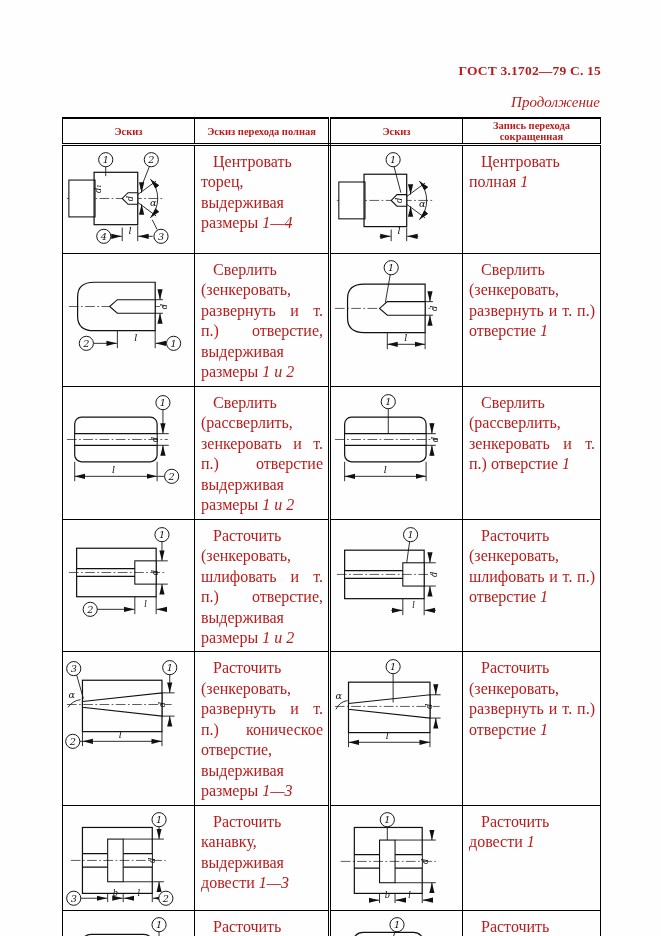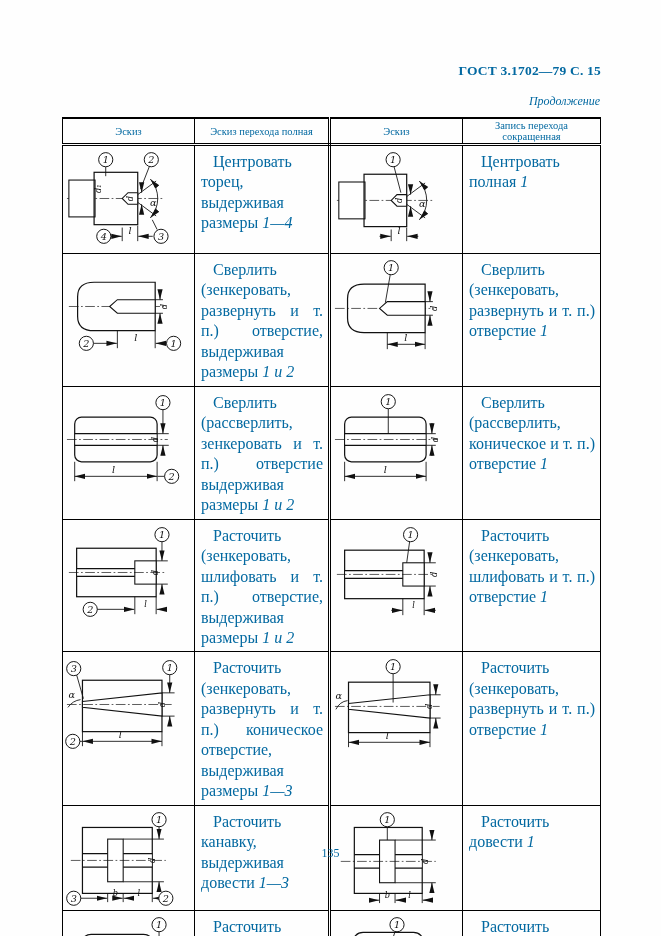--- a/index.html
+++ b/index.html
@@ -1,22 +1,22 @@
 <!DOCTYPE html>
 <html><head>
 <meta charset="utf-8">
 <style>
   html,body{margin:0;padding:0;background:#e8e8e8;}
   .page{position:relative;width:661px;height:936px;background:#fefefe;margin:0 auto;
-        font-family:"Liberation Serif","DejaVu Serif",serif;color:#0369a1;overflow:hidden;}
+        font-family:"Liberation Serif","DejaVu Serif",serif;color:#b91c1c;overflow:hidden;}
   .doc-ref{position:absolute;top:63px;right:60px;font-weight:bold;font-size:13.5px;letter-spacing:.2px;}
-  .continuation{position:absolute;top:94px;right:61px;font-style:italic;font-size:12px;}
+  .continuation{position:absolute;top:94px;right:61px;font-style:italic;font-size:15px;}
   table.gost{position:absolute;top:117px;left:62px;width:538px;border-collapse:collapse;table-layout:fixed;
              border-top:2.5px solid #000;}
-  table.gost th{border:1px solid #000;border-bottom:3px double #000;font-weight:normal;
+  table.gost th{border:1px solid #000;border-bottom:3px double #000;font-weight:bold;
                 font-size:10.5px;text-align:center;height:22px;padding:1px 2px;}
   table.gost td{border:1px solid #000;vertical-align:top;padding:0;overflow:hidden;}
   table.gost th.c2,table.gost td.c2{border-right:3px double #000;}
   tr.last td{border-bottom:none;}
   td.sk{text-align:center;}
   td.sk svg{display:block;margin:4px auto 0 auto;}
   .rec{font-size:16px;line-height:1.28;padding:6px 5px 3px 6px;text-align:justify;text-indent:12px;}
   .rec i{font-style:italic;}
   .h1 td{height:107px;} .h2 td{height:97px;} .h3 td{height:96px;} .h4 td{height:95px;}
   .h5 td{height:95px;} .h6 td{height:104px;} .h7 td{height:109px;}
@@ -243,21 +243,21 @@
           <line class="ln" x1="102" y1="33" x2="102" y2="44" marker-end="url(#arw)"></line>
           <line class="ln" x1="102" y1="67" x2="102" y2="56" marker-end="url(#arw)"></line>
           <text transform="rotate(-90 108 50)" x="108" y="50" class="sm">d</text>
           <line class="ln" x1="12" y1="73" x2="12" y2="93"></line>
           <line class="ln" x1="96" y1="73" x2="96" y2="93"></line>
           <line class="ln" x1="12" y1="88" x2="96" y2="88" marker-start="url(#arw)" marker-end="url(#arw)"></line>
           <text x="54" y="85">l</text>
         </svg>
       </td>
       <td>
-        <div class="rec"><span>Сверлить (рассверлить, коническое и т. п.) отверстие</span> <i>1</i></div>
+        <div class="rec"><span>Сверлить (рассверлить, зенкеровать и т. п.) отверстие</span> <i>1</i></div>
       </td>
     </tr>
 
     <tr class="h4">
       <td class="sk">
         <svg width="128" viewBox="0 0 132 100">
           <rect class="th" x="12" y="25" width="82" height="50" fill="url(#hatch)"></rect>
           <rect x="12.6" y="46.5" width="80.8" height="7" fill="#fff"></rect>
           <line class="th" x1="12" y1="46" x2="94" y2="46"></line>
           <line class="th" x1="12" y1="54" x2="94" y2="54"></line>
@@ -522,14 +522,13 @@
           <text x="85" y="97.5" class="sm">l₁</text>
         </svg>
       </td>
       <td>
         <div class="rec"><span>Расточить (полировать, довести и т. п.) выточку</span> <i>1</i></div>
       </td>
     </tr>
   </tbody>
     </table>
 
-  <div class="pageno">135</div>
 </div>
 
 </body></html>

